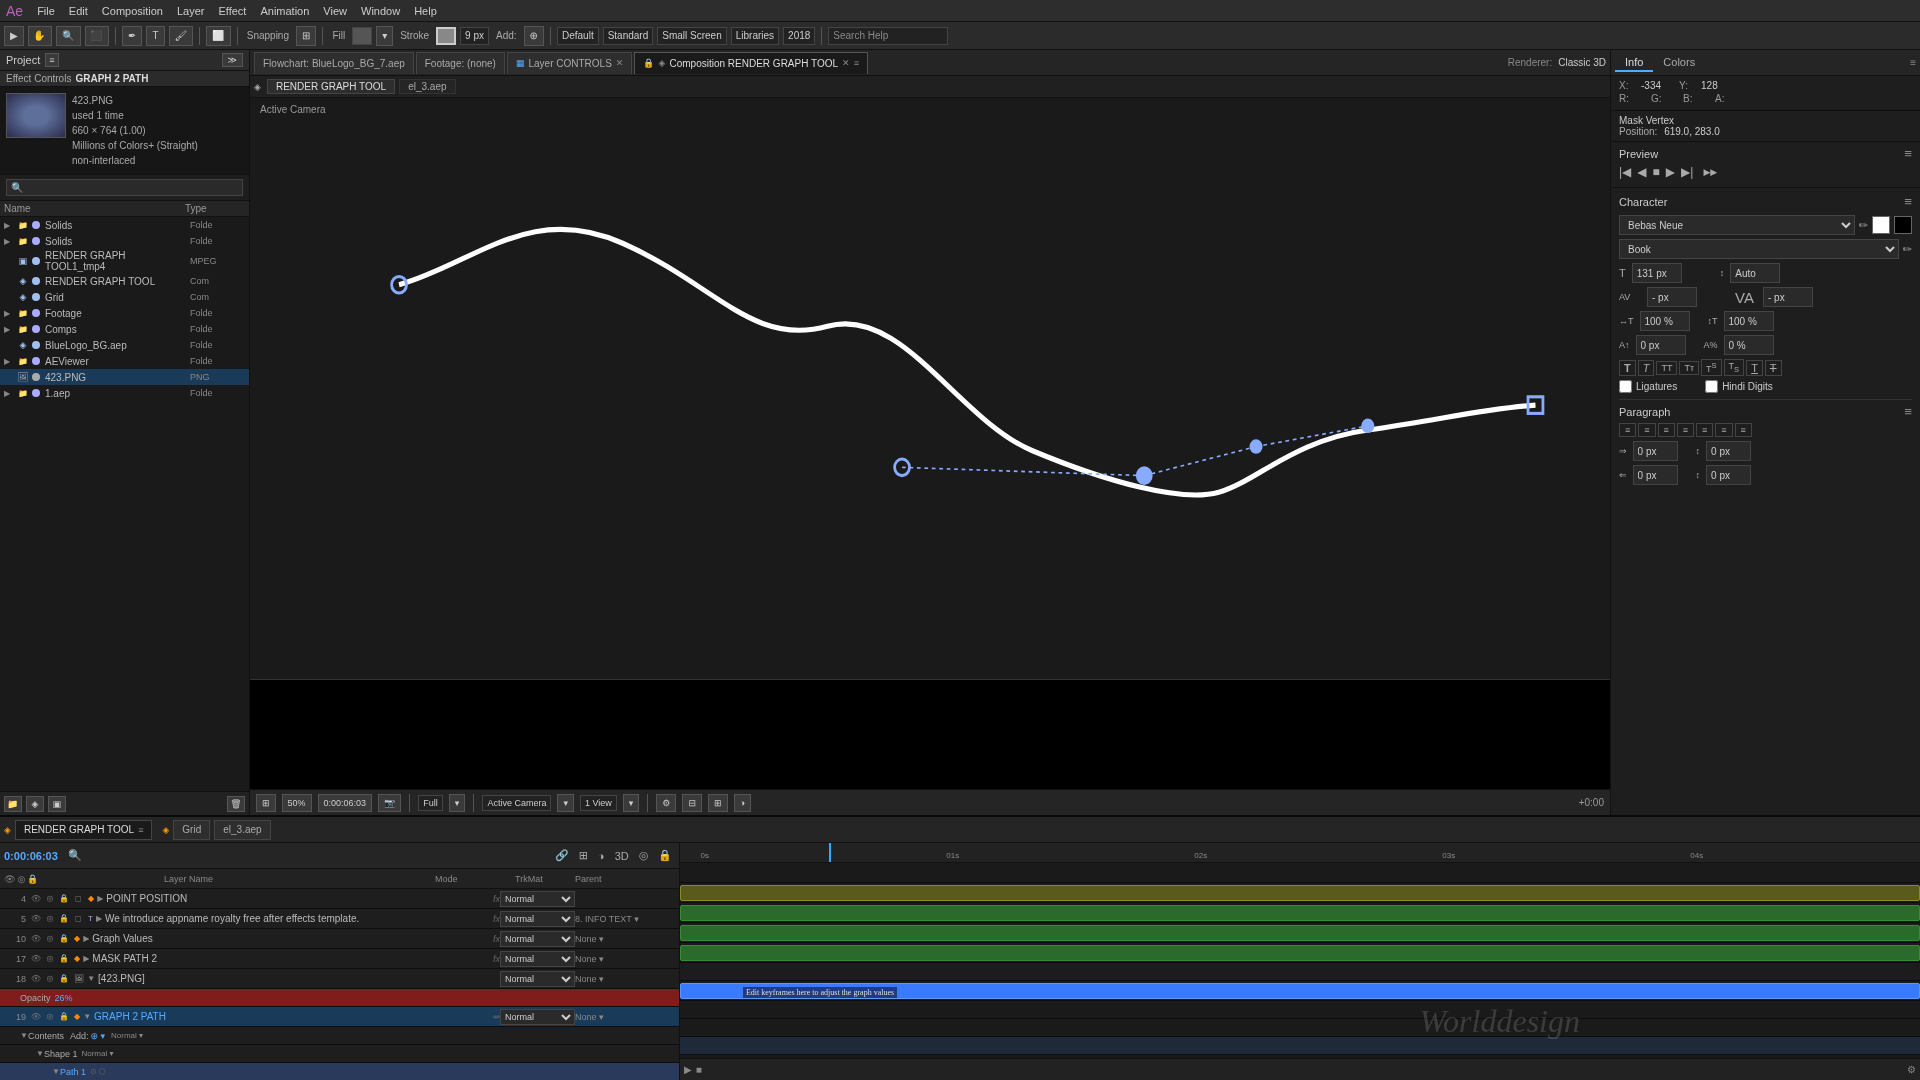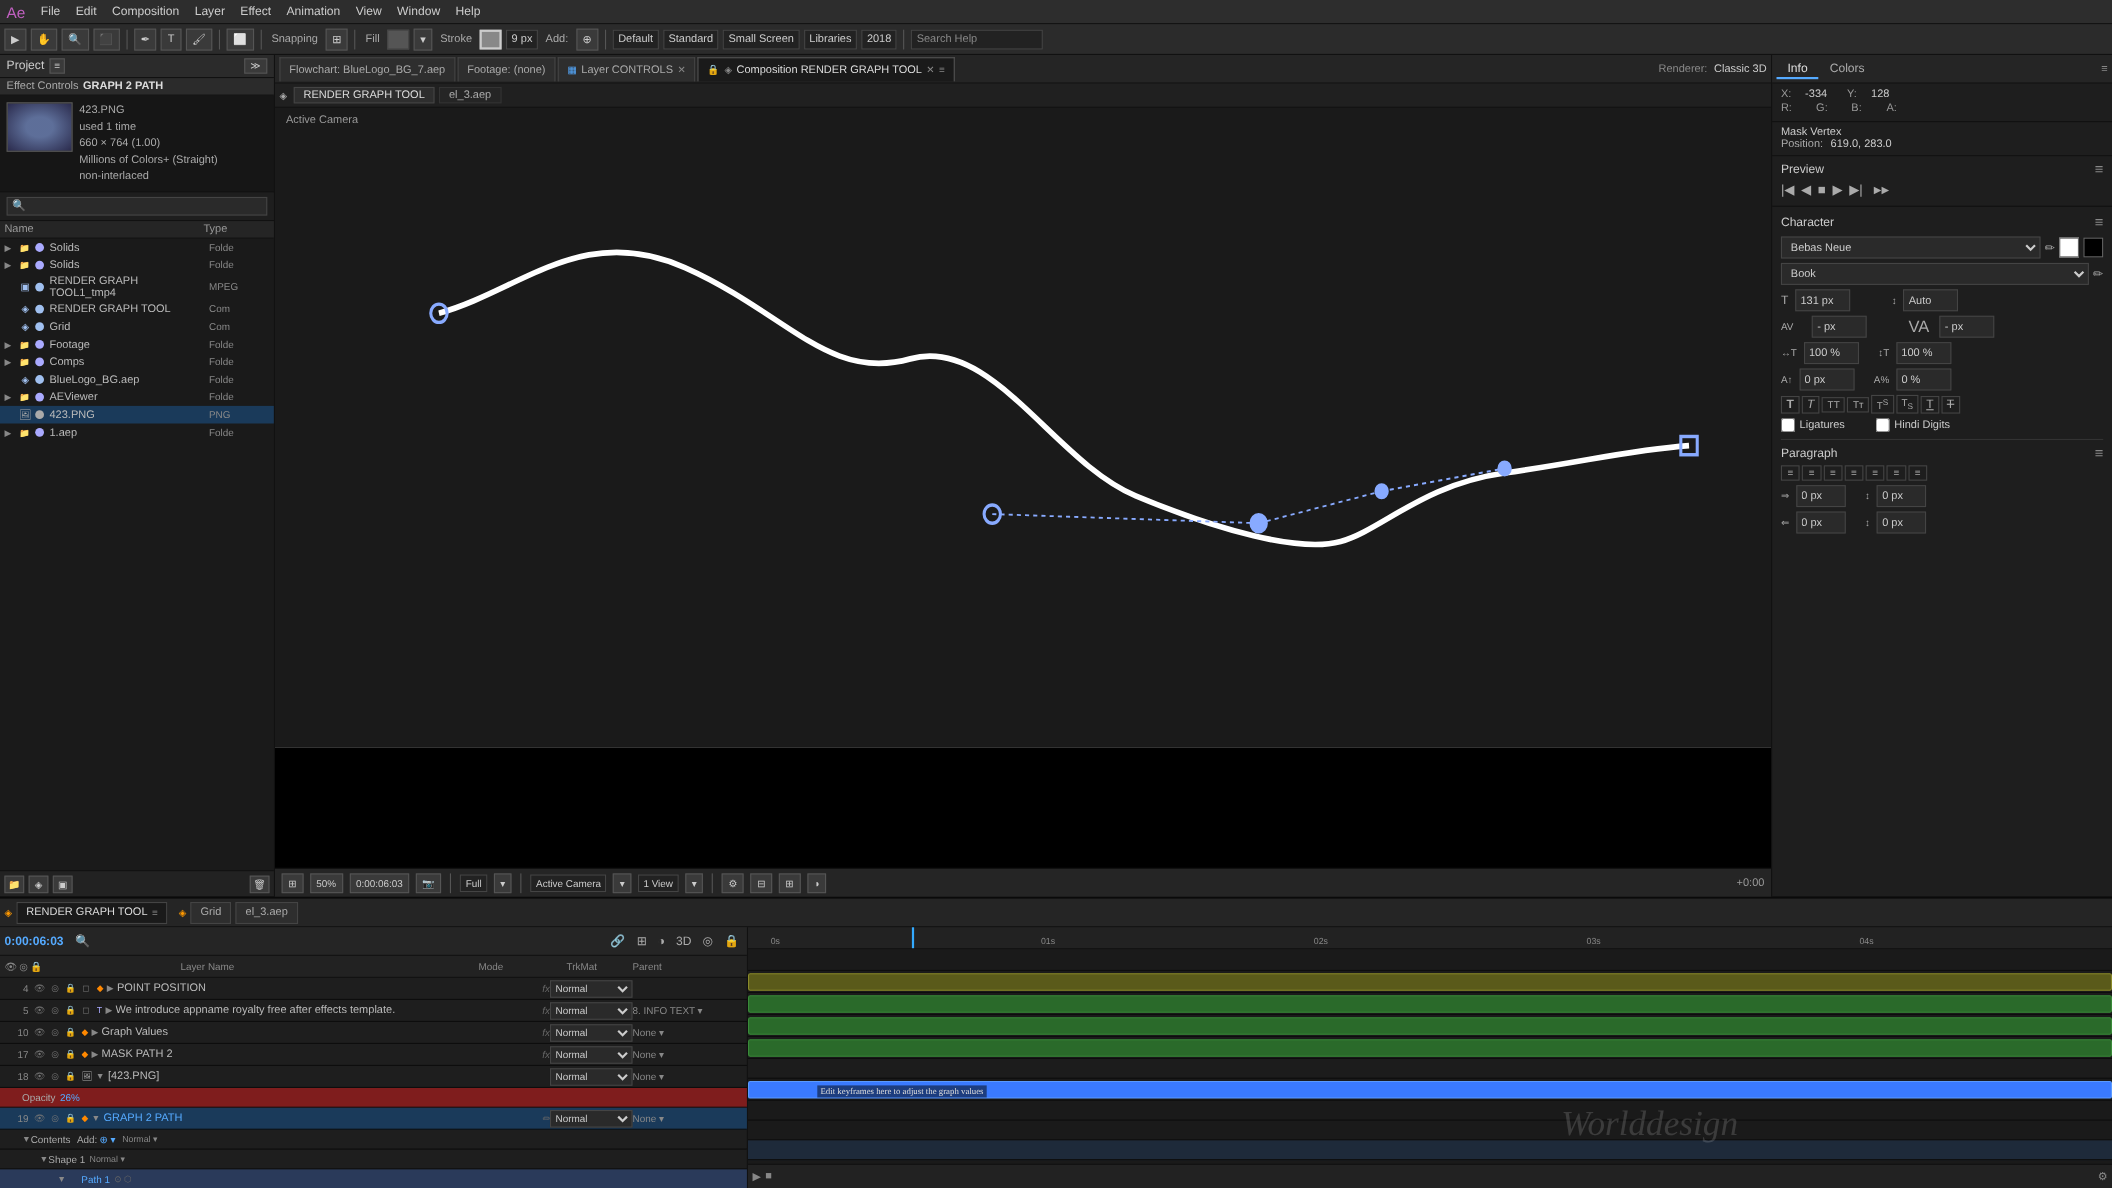--- a/index.html
+++ b/index.html
@@ -1379,21 +1379,21 @@
           </div>
 
           <div class="layer-row sub-2" style="height:18px;">
             <span style="color:#888; font-size:8px;">▼</span>
             <span style="color:#aaa; font-size:9px;">Shape 1</span>
             <span style="font-size:8px; color:#888; margin-left:4px;">Normal ▾</span>
           </div>
 
           <div class="layer-row sub-3" style="height:18px; background:#2a3a5a;">
             <span style="color:#888; font-size:8px;">▼</span>
-            <span style="color:#5af; font-size:9px;margin-left:14px;">Path 1</span>
+            <span style="color:#5af; font-size:9px;">Path 1</span>
             <div style="display:flex; gap:2px; margin-left:4px;">
               <span style="color:#666; font-size:8px; cursor:pointer;">⊙</span>
               <span style="color:#666; font-size:8px; cursor:pointer;">⬡</span>
             </div>
           </div>
 
         </div>
       </div>
 
       <div id="track-area">

